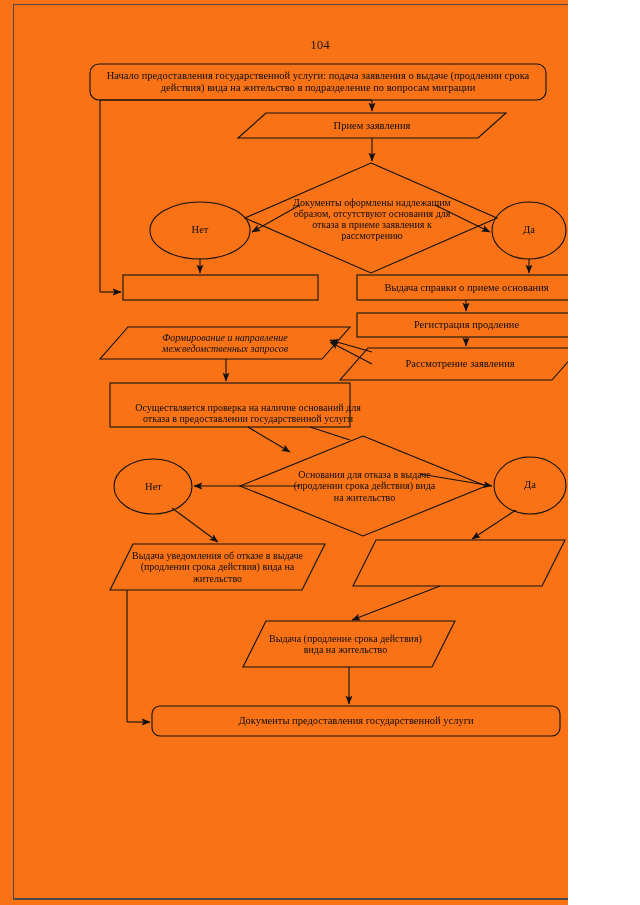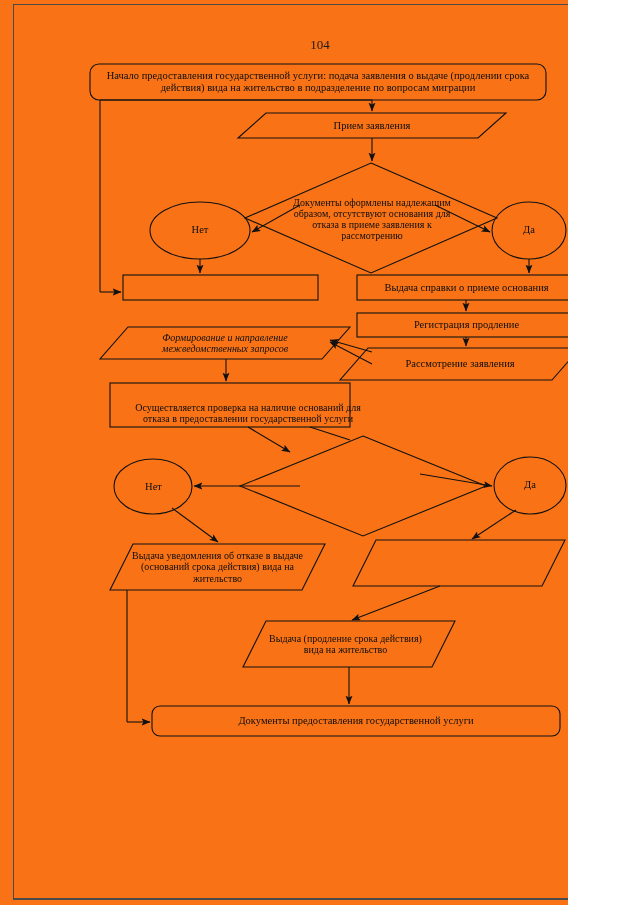--- a/index.html
+++ b/index.html
@@ -173,25 +173,26 @@
   <div class="node-label lbl-11" style="left:361px; top:275px; width:211px; height:25px;">Выдача справки о приеме основания</div>
 
   <div class="node-label lbl-11" style="left:361px; top:313px; width:211px; height:24px;">Регистрация продление</div>
 
   <div class="node-label lbl-11" style="left:370px; top:350px; width:180px; height:28px;">Рассмотрение заявления</div>
 
   <div class="node-label lbl-small" style="left:130px; top:329px; width:190px; height:28px;font-style:italic;">Формирование и направление межведомственных запросов</div>
 
   <div class="node-label lbl-small" style="left:132px; top:384px; width:232px; height:42px;margin-top:8px;">Осуществляется проверка на наличие оснований для отказа в предоставлении государственной услуги</div>
 
+  <div class="node-label lbl-small" style="left:292px; top:452px; width:145px; height:68px;">Основания для отказа в выдаче (продлении срока действия) вида на жительство</div>
 
   <div class="node-label lbl-11" style="left:126px; top:473px; width:55px; height:28px;">Нет</div>
 
   <div class="node-label lbl-11" style="left:506px; top:471px; width:48px; height:28px;">Да</div>
 
-  <div class="node-label lbl-small" style="left:120px; top:546px; width:195px; height:42px;">Выдача уведомления об отказе в выдаче (оснований срока действия) вида на жительство</div>
+  <div class="node-label lbl-small" style="left:120px; top:546px; width:195px; height:42px;">Выдача уведомления об отказе в выдаче (продлении срока действия) вида на жительство</div>
 
 
   <div class="node-label lbl-small" style="left:268px; top:623px; width:155px; height:42px;">Выдача (продление срока действия) вида на жительство</div>
 
   <div class="node-label lbl-11" style="left:156px; top:706px; width:400px; height:30px;">Документы предоставления государственной услуги</div>
 
 </div>
 
 </body></html>

